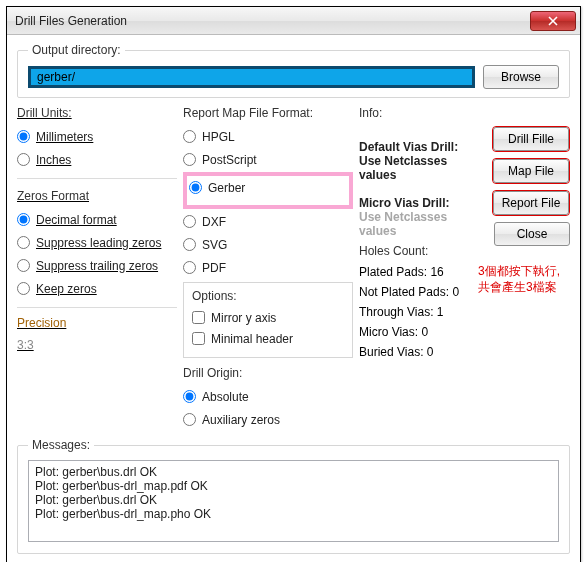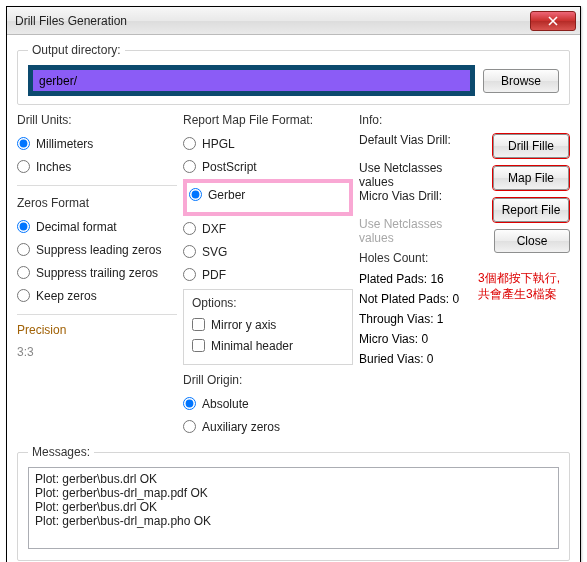--- a/index.html
+++ b/index.html
@@ -20,41 +20,41 @@
   }
   .closebtn svg { width: 10px; height: 10px; }
   .body { padding: 8px 10px 10px 10px; }
   fieldset.group {
     border: 1px solid #d6d6d6; border-radius: 2px;
     margin: 0 0 6px 0; padding: 8px 10px;
   }
   fieldset.group > legend { padding: 0 4px; color: #333; }
   .row { display: flex; align-items: center; gap: 8px; }
   input[type=text].odir {
-    flex: 1; height: 31px; padding: 2px 6px;
-    border: 5px solid #0c4a6e; background: #8b5cf6;
+    flex: 1; height: 22px; padding: 2px 6px;
+    border: 3px solid #0c4a6e; background: #0ea5e9;
   }
   button.win {
     min-width: 76px; height: 24px;
     border: 1px solid #8e8f8f; border-radius: 3px;
     background: linear-gradient(#fdfdfd,#ececec 50%,#e0e0e0 51%,#f2f2f2);
     cursor: pointer;
   }
   .columns { display: flex; gap: 6px; margin-top: 4px; }
   .col { display: flex; flex-direction: column; gap: 2px; }
-  .col1 { width: 160px; }
+  .col1 { width: 160px; text-decoration: underline; }
   .col2 { width: 170px; }
   .col3 { flex: 1; }
   label.opt { display: flex; align-items: center; gap: 6px; height: 21px; color: #222; }
   label.opt input { margin: 0; }
   .section-hd { color: #333; margin: 2px 0 4px 0; }
   .rule { border: none; border-top: 1px solid #dcdcdc; margin: 6px 0; }
   .prec-label { color: #a16207; }
   .prec-val { color: #888; margin-top: 6px; }
-  .info-row { display: flex; align-items: flex-start; gap: 8px; height: 28px; }
+  .info-row { display: flex; align-items: flex-end; gap: 8px; height: 28px; font-weight: bold; }
   .info-lbl { flex: 1; color: #222; }
   .info-lbl.dis { color: #a7a7a7; }
   .redbox { border: 1px solid #d00; border-radius: 4px; }
   .bluebox { border: 2px solid #2f8fe0; border-radius: 3px; }
   .hc { margin-top: 6px; }
   .hc .line { height: 20px; display: flex; align-items: center; }
   .annot { color: #d00; font-size: 12px; line-height: 1.3; margin-top: 12px; width: 92px; }
   textarea.msgs {
     width: 100%; height: 82px; resize: none;
     border: 1px solid #abadb3; padding: 4px 6px;

